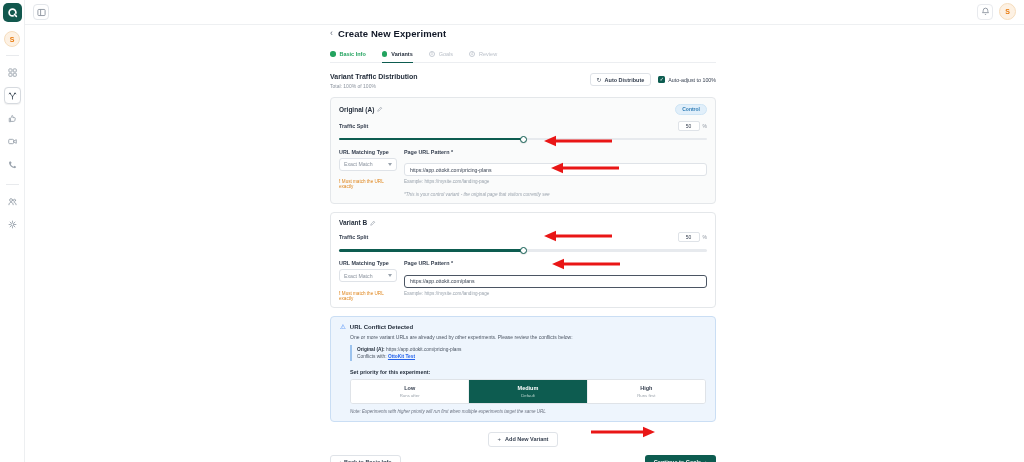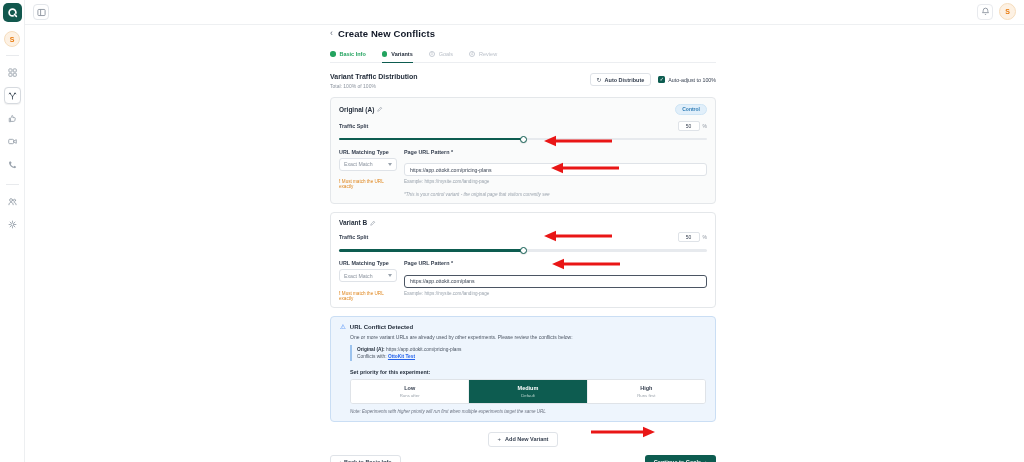--- a/index.html
+++ b/index.html
@@ -190,21 +190,21 @@
         </svg>
       </button>
       <div class="top-avatar">S</div>
     </div>
   </header>
 
   <main class="col">
 
     <div class="page-head">
       <span class="back-chev">‹</span>
-      <h1 class="page-title">Create New Conflicts</h1>
+      <h1 class="page-title">Create New Experiment</h1>
     </div>
 
     <div class="stepper">
       <div class="step complete">
         <span class="dot"></span>
         <span>Basic Info</span>
       </div>
       <div class="step active">
         <span class="dot"></span>
         <span>Variants</span>

